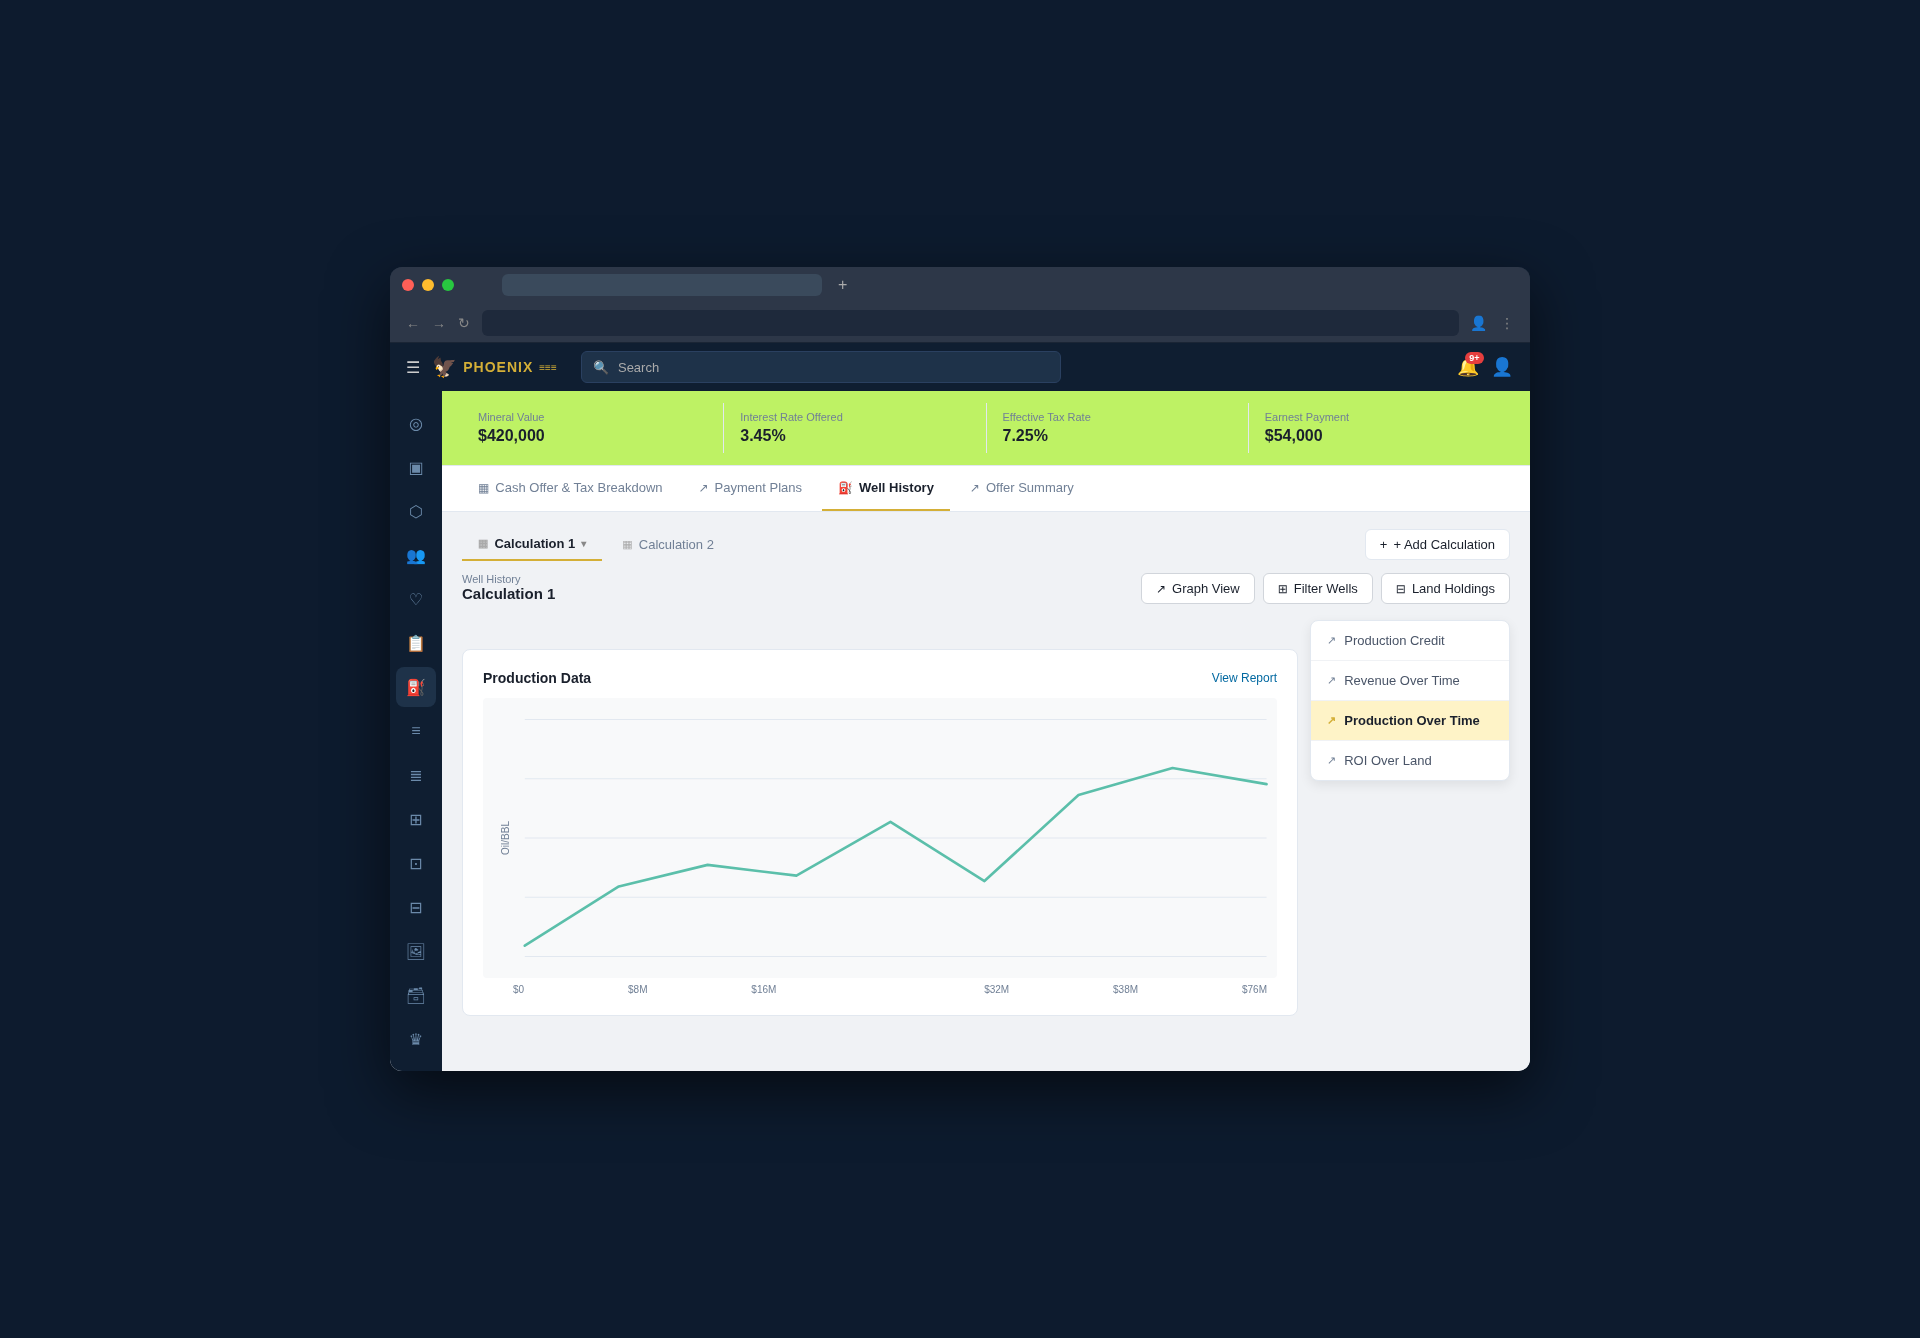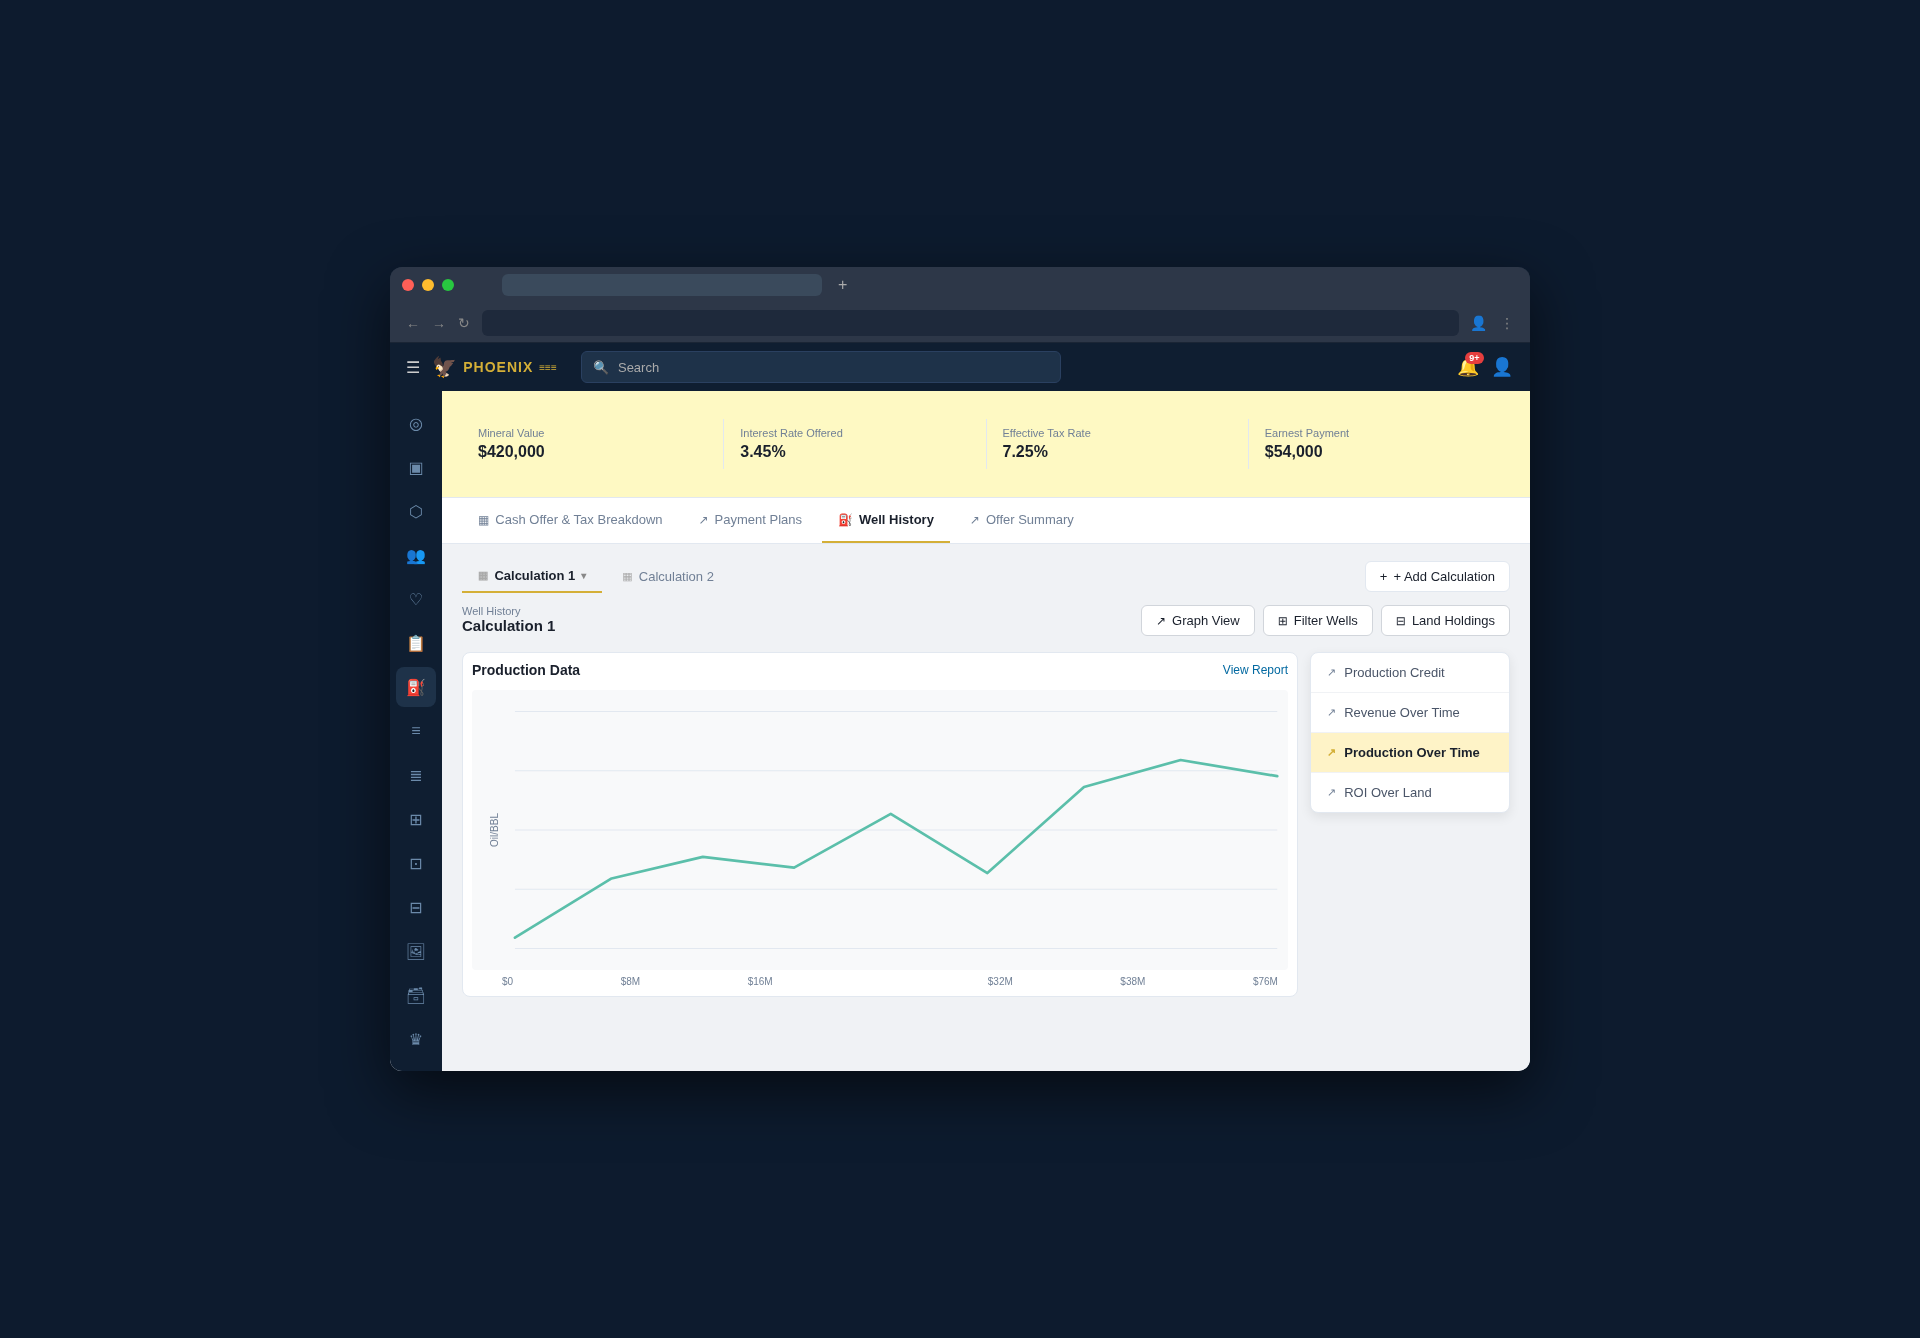--- a/index.html
+++ b/index.html
@@ -146,23 +146,23 @@
 
     
     .content {
       flex: 1;
       background: #f0f2f5;
       overflow: auto;
     }
 
     
     .stats-row {
-      background: #fef9c3;
-      display: flex;
-      padding: 28px 20px;
+      background: #bef264;
+      display: flex;
+      padding: 12px 20px;
       gap: 0;
       border-bottom: 1px solid #e2e8f0;
     }
     .stat-card {
       flex: 1;
       padding: 8px 16px;
       border-right: 1px solid #e2e8f0;
     }
     .stat-card:last-child { border-right: none; }
     .stat-label { font-size: 11px; color: #718096; margin-bottom: 4px; }
@@ -248,22 +248,23 @@
       display: flex;
       gap: 12px;
       align-items: flex-start;
     }
 
     
     .chart-card {
       flex: 1;
       background: white;
       border-radius: 8px;
-      padding: 9px;
+      padding: 20px;
       border: 1px solid #e2e8f0;
+      margin-top: 29px;
     }
     .chart-header {
       display: flex; justify-content: space-between; align-items: center;
       margin-bottom: 12px;
     }
     .chart-title { font-size: 14px; font-weight: 600; color: #1a202c; }
     .view-report-btn {
       background: none; border: none; cursor: pointer;
       font-size: 12px; color: #0369a1;
     }

